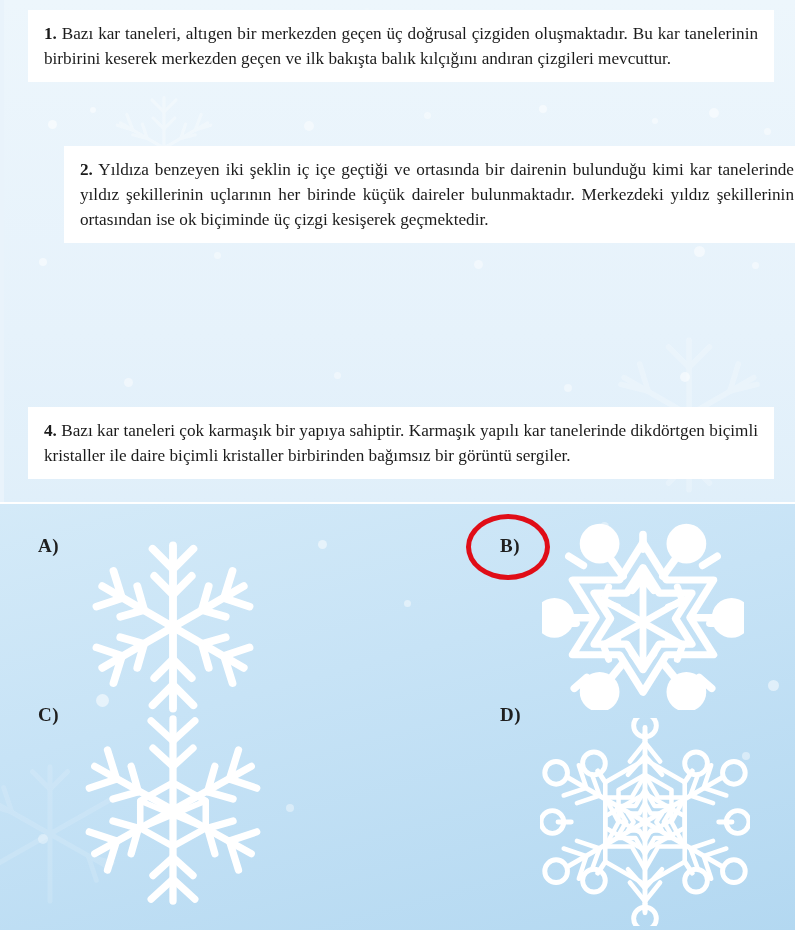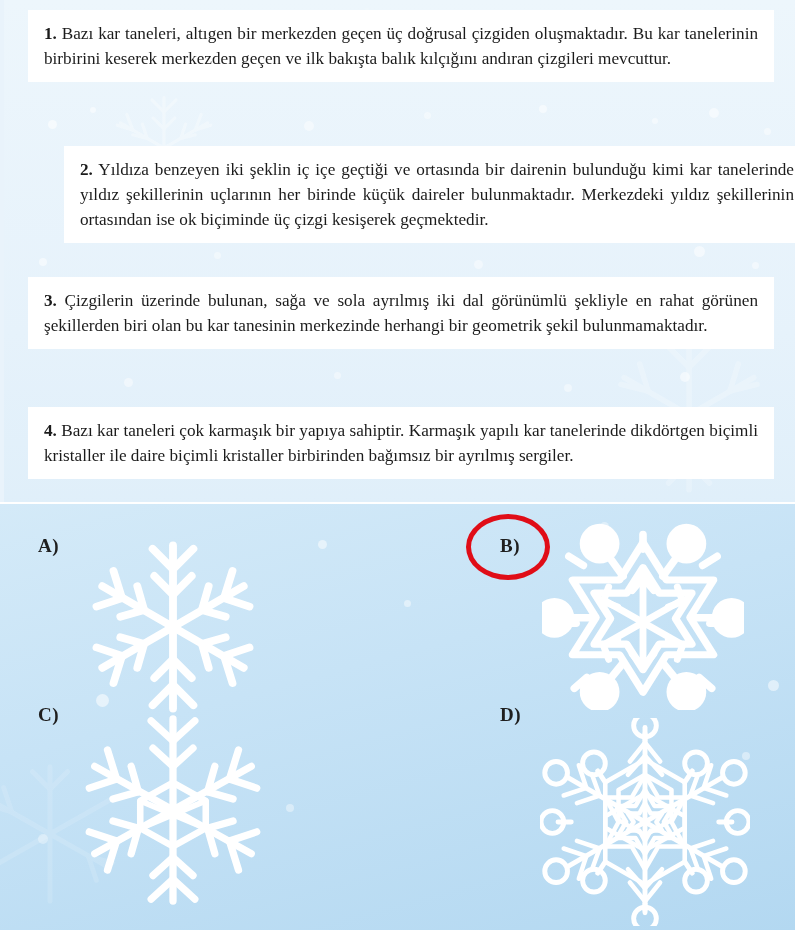--- a/index.html
+++ b/index.html
@@ -176,26 +176,23 @@
     <div class="dot" style="left:676px;top:372px;width:10px;height:10px;opacity:.5;"></div>
 
     <div class="card" id="card1">
       <p><b>1.</b><span> Bazı kar taneleri, altıgen bir merkezden geçen üç doğrusal çizgiden oluşmaktadır. Bu kar tanelerinin birbirini keserek merkezden geçen ve ilk bakışta balık kılçığını andıran çizgileri mevcuttur.</span></p>
     </div>
 
     <div class="card" id="card2">
       <p><b>2.</b><span> Yıldıza benzeyen iki şeklin iç içe geçtiği ve ortasında bir dairenin bulunduğu kimi kar tanelerinde yıldız şekillerinin uçlarının her birinde küçük daireler bulunmaktadır. Merkezdeki yıldız şekillerinin ortasından ise ok biçiminde üç çizgi kesişerek geçmektedir.</span></p>
     </div>
 
-    <div class="card" id="card3">
-      <p><b>3.</b><span> Çizgilerin üzerinde bulunan, sağa ve sola ayrılmış iki dal görünümlü şekliyle en rahat görünen şekillerden biri olan bu kar tanesinin merkezinde herhangi bir geometrik şekil bulunmamaktadır.</span></p>
-    </div>
 
     <div class="card" id="card4">
-      <p><b>4.</b><span> Bazı kar taneleri çok karmaşık bir yapıya sahiptir. Karmaşık yapılı kar tanelerinde dikdörtgen biçimli  kristaller ile daire biçimli kristaller birbirinden bağımsız bir ayrılmış sergiler.</span></p>
+      <p><b>4.</b><span> Bazı kar taneleri çok karmaşık bir yapıya sahiptir. Karmaşık yapılı kar tanelerinde dikdörtgen biçimli  kristaller ile daire biçimli kristaller birbirinden bağımsız bir görüntü sergiler.</span></p>
     </div>
   </div>
 
   <div class="bottom-region">
     <div class="deco" style="left:-30px;top:250px;opacity:.13;">
       <svg width="160" height="160" viewBox="0 0 100 100">
         <g stroke="#ffffff" stroke-width="3" stroke-linecap="round" fill="none">
           <line x1="50" y1="8" x2="50" y2="92"></line>
           <line x1="13" y1="29" x2="87" y2="71"></line>
           <line x1="13" y1="71" x2="87" y2="29"></line>

